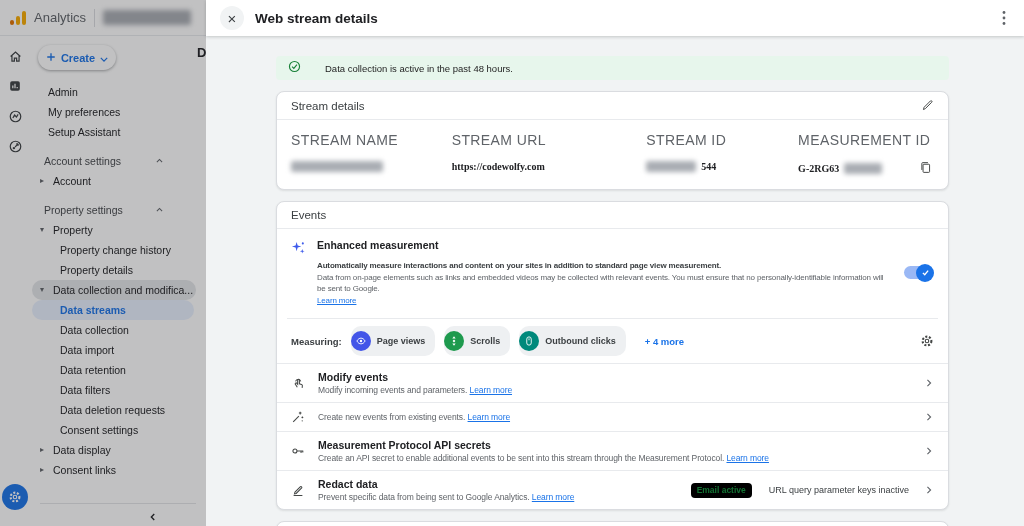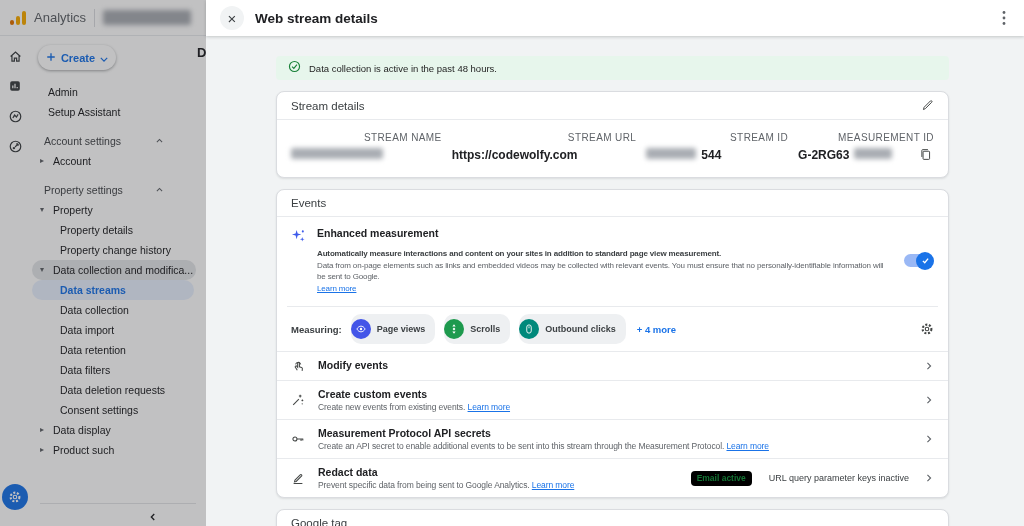--- a/index.html
+++ b/index.html
@@ -41,32 +41,32 @@
   .scrim { position:absolute; inset:0; background:rgba(32,33,36,.28); z-index:10; }
 
   
   .dialog { position:absolute; left:206px; top:0; width:818px; height:526px; background:#f1f3f4; display:flex; flex-direction:column; }
   .dlg-header { flex:0 0 36px; background:#fff; box-shadow:0 1px 3px rgba(60,64,67,.25); display:flex; align-items:center; padding:0 14px; gap:11px; position:relative; z-index:3; }
   .close-btn { width:24px; height:24px; border-radius:50%; background:#f1f3f4; display:flex; align-items:center; justify-content:center; font-size:15px; color:#3c4043; cursor:pointer; }
   .dlg-title { font-size:13.5px; font-weight:600; color:#202124; }
   .kebab { margin-left:auto; display:flex; cursor:pointer; color:#5f6368; padding:4px; }
 
   .dlg-content { flex:1; overflow:hidden; padding:20px 75px 0 70px; }
-  .banner { height:24px; background:#e7f6ec; border-radius:4px; display:flex; align-items:center; gap:8px; padding:0 12px; margin-bottom:11px; }
+  .banner { height:24px; background:#e7f6ec; border-radius:4px; display:flex; align-items:center; gap:24px; padding:0 12px; margin-bottom:11px; }
   .banner-text { font-size:9.5px; color:#1f1f1f; }
 
   .card { background:#fff; border:1px solid #dadce0; border-radius:8px; margin-bottom:11px; overflow:hidden; box-shadow:0 1px 2px rgba(60,64,67,.12); }
   .card-hd { display:flex; align-items:center; justify-content:space-between; padding:7px 14px; border-bottom:1px solid #e8eaed; font-size:11.5px; color:#3c4043; }
   .icon-btn { color:#444746; display:flex; align-items:center; cursor:pointer; }
 
   .sd-fields { display:flex; padding:12px 14px 15px; }
   .f { padding-right:10px; }
   .f1 { flex:1.02; } .f2 { flex:1.25; } .f3 { flex:0.96; } .f4 { flex:0.92; padding-right:0; }
-  .f-label { font-size:10px; color:#5f6368; letter-spacing:.4px; margin-bottom:5px;text-align:right; }
-  .f-value { font-size:12px; font-weight:700; color:#202124; display:flex; align-items:flex-start; gap:5px; }
+  .f-label { font-size:14px; color:#5f6368; letter-spacing:.4px; margin-bottom:13px; }
+  .f-value { font-size:10px; font-weight:700; color:#202124; display:flex; align-items:flex-end; gap:5px;font-family:Liberation Serif, serif; }
   .name-blur { width:92px; height:11px; }
   .id-blur { width:50px; height:11px; }
   .mid-blur { width:38px; height:11px; }
   .copy-wrap { margin-left:auto; margin-right:2px; }
 
   .em { display:flex; padding:10px 14px 12px; gap:10px; }
   .em-icon { flex:0 0 16px; padding-top:1px; }
   .em-main { flex:1; min-width:0; }
   .em-title { font-size:10.5px; font-weight:700; margin-bottom:9px; }
   .em-desc { font-size:8px; line-height:1.45; color:#5f6368; letter-spacing:-.15px; }
@@ -75,21 +75,21 @@
   .em-toggle { align-self:center; flex:0 0 30px; }
   .toggle { width:28px; height:13px; border-radius:7px; background:#9ab8f5; position:relative; cursor:pointer; }
   .toggle .thumb { position:absolute; right:-2px; top:-2.5px; width:18px; height:18px; border-radius:50%; background:#1a73e8; display:flex; align-items:center; justify-content:center; }
   .inset-div { height:1px; background:#e8eaed; margin:0 10px; }
 
   .measuring { display:flex; align-items:center; gap:9px; padding:7px 14px; }
   .m-label { font-size:9.5px; font-weight:700; color:#3c4043; }
   .chip { height:30px; border-radius:10px; background:#eef0f2; display:flex; align-items:center; gap:6px; padding-right:10px; }
   .cicon { width:20px; height:20px; border-radius:50%; display:flex; align-items:center; justify-content:center; }
   .clabel { font-size:9px; font-weight:600; color:#3c4043; }
-  .more-link { font-size:9.5px; color:#1a73e8; font-weight:600; margin-left:2px; cursor:pointer; }
+  .more-link { font-size:9.5px; color:#1a73e8; font-weight:600; margin-left:10px; cursor:pointer; }
   .m-gear { margin-left:auto; color:#444746; display:flex; cursor:pointer; }
 
   .erow { display:flex; align-items:center; gap:11px; padding:7px 14px; border-top:1px solid #e8eaed; cursor:pointer; }
   .ricon { flex:0 0 16px; color:#444746; display:flex; }
   .rmain { flex:1; min-width:0; }
   .r-title { font-size:10.5px; font-weight:700; margin-bottom:2px; }
   .r-desc { font-size:8.5px; color:#5f6368; letter-spacing:-.1px; }
   .badge-active { font-size:8.5px; font-weight:600; color:#137333; background:#000000; border-radius:4px; padding:2.5px 6px; white-space:nowrap; }
   .badge-inactive { font-size:9px; color:#3c4043; margin:0 4px 0 6px; white-space:nowrap; }
   .r-chev { color:#5f6368; display:flex; }
@@ -152,20 +152,23 @@
           <span>Create</span>
           <span><svg viewBox="0 0 10 6" width="8" height="5">
                 <path d="M1 1 L5 5 L9 1" fill="none" stroke="#1a73e8" stroke-width="1.5"></path>
               </svg></span>
         </div>
 
         <div class="nav-item">
             <span>Admin</span>
           </div>
         <div class="nav-item">
+            <span>My preferences</span>
+          </div>
+        <div class="nav-item">
             <span>Setup Assistant</span>
           </div>
 
         <div class="nav-item section">
           <span>Account settings</span>
           <span class="sec-chev">
               <svg viewBox="0 0 12 12" width="9" height="9" fill="none" stroke="#5f6368" stroke-width="1.4">
                 <path d="M2.5 7.5 L6 4 L9.5 7.5"></path>
               </svg>
             </span>
@@ -181,24 +184,24 @@
               <svg viewBox="0 0 12 12" width="9" height="9" fill="none" stroke="#5f6368" stroke-width="1.4">
                 <path d="M2.5 7.5 L6 4 L9.5 7.5"></path>
               </svg>
             </span>
         </div>
         <div class="nav-item lvl1">
             <span class="arr">▾</span>
             <span>Property</span>
           </div>
         <div class="nav-item lvl2">
+            <span>Property change history</span>
+          </div>
+        <div class="nav-item lvl2">
             <span>Property details</span>
-          </div>
-        <div class="nav-item lvl2">
-            <span>Property change history</span>
           </div>
         <div class="nav-item lvl1 hl">
             <span class="arr">▾</span>
             <span>Data collection and modifica...</span>
           </div>
         <div class="nav-item lvl2 sel">
             <span>Data streams</span>
           </div>
         <div class="nav-item lvl2">
             <span>Data collection</span>
@@ -217,21 +220,21 @@
           </div>
         <div class="nav-item lvl2">
             <span>Consent settings</span>
           </div>
         <div class="nav-item lvl1">
             <span class="arr">▸</span>
             <span>Data display</span>
           </div>
         <div class="nav-item lvl1">
             <span class="arr">▸</span>
-            <span>Product such</span>
+            <span>Consent links</span>
           </div>
 
         <div class="nav-bottom-div"></div>
         <span class="collapse-btn">
             <svg viewBox="0 0 12 12" width="10" height="10" fill="none" stroke="#202124" stroke-width="1.6">
               <path d="M7.5 2.5 L4 6 L7.5 9.5"></path>
             </svg>
           </span>
       </nav>
     </div>
@@ -385,39 +388,39 @@
 
         <div class="erow">
           <span class="ricon">
             <svg viewBox="0 0 16 16" width="14" height="14" fill="none" stroke="currentColor" stroke-width="1.2">
                 <path d="M5.2 6.2 A3.2 3.2 0 0 1 11.2 6.2"></path>
                 <path d="M7.2 12.8 L5 9.5 a1 1 0 0 1 1.6 -1.2 l1 1.2 V4.6 a1 1 0 0 1 2 0 V9 l2.4 0.7 a1.4 1.4 0 0 1 1 1.5 l-0.3 2.3"></path>
               </svg>
           </span>
           <div class="rmain">
             <div class="r-title">Modify events</div>
+            <div class="r-desc"><span>Modify incoming events and parameters.</span> <span class="lm-link">Learn more</span></div>
           </div>
           <span class="r-chev">
               <svg viewBox="0 0 16 16" width="10" height="10" fill="none" stroke="currentColor" stroke-width="1.8">
                 <path d="M5.5 3 L10.5 8 L5.5 13"></path>
               </svg>
             </span>
         </div>
 
         <div class="erow">
           <span class="ricon">
             <svg viewBox="0 0 16 16" width="14" height="14" fill="none" stroke="currentColor" stroke-width="1.2">
                 <path d="M2.5 13.5 L9 7"></path>
                 <path d="M10.5 2 v3 M9 3.5 h3"></path>
                 <path d="M13 7.5 v2 M12 8.5 h2"></path>
                 <circle cx="12.8" cy="12.4" r="0.7" fill="currentColor" stroke="none"></circle>
               </svg>
           </span>
           <div class="rmain">
-            <div class="r-title">Create custom events</div>
             <div class="r-desc"><span>Create new events from existing events.</span> <span class="lm-link">Learn more</span></div>
           </div>
           <span class="r-chev">
               <svg viewBox="0 0 16 16" width="10" height="10" fill="none" stroke="currentColor" stroke-width="1.8">
                 <path d="M5.5 3 L10.5 8 L5.5 13"></path>
               </svg>
             </span>
         </div>
 
         <div class="erow">

